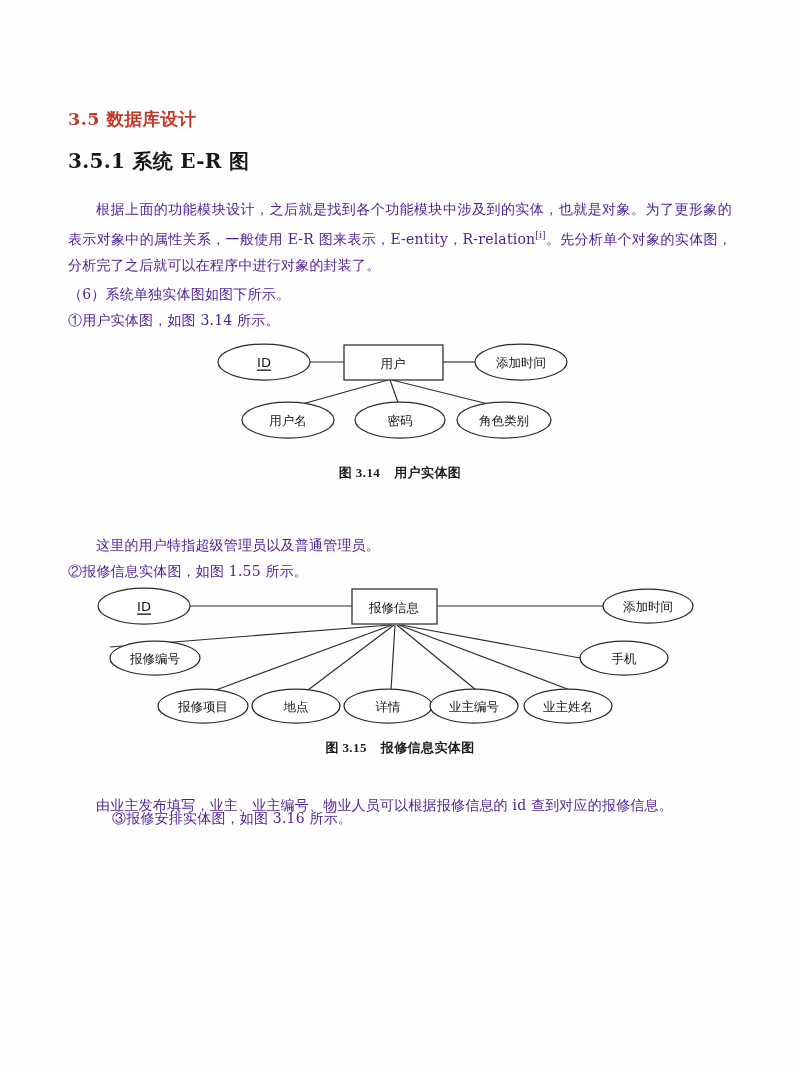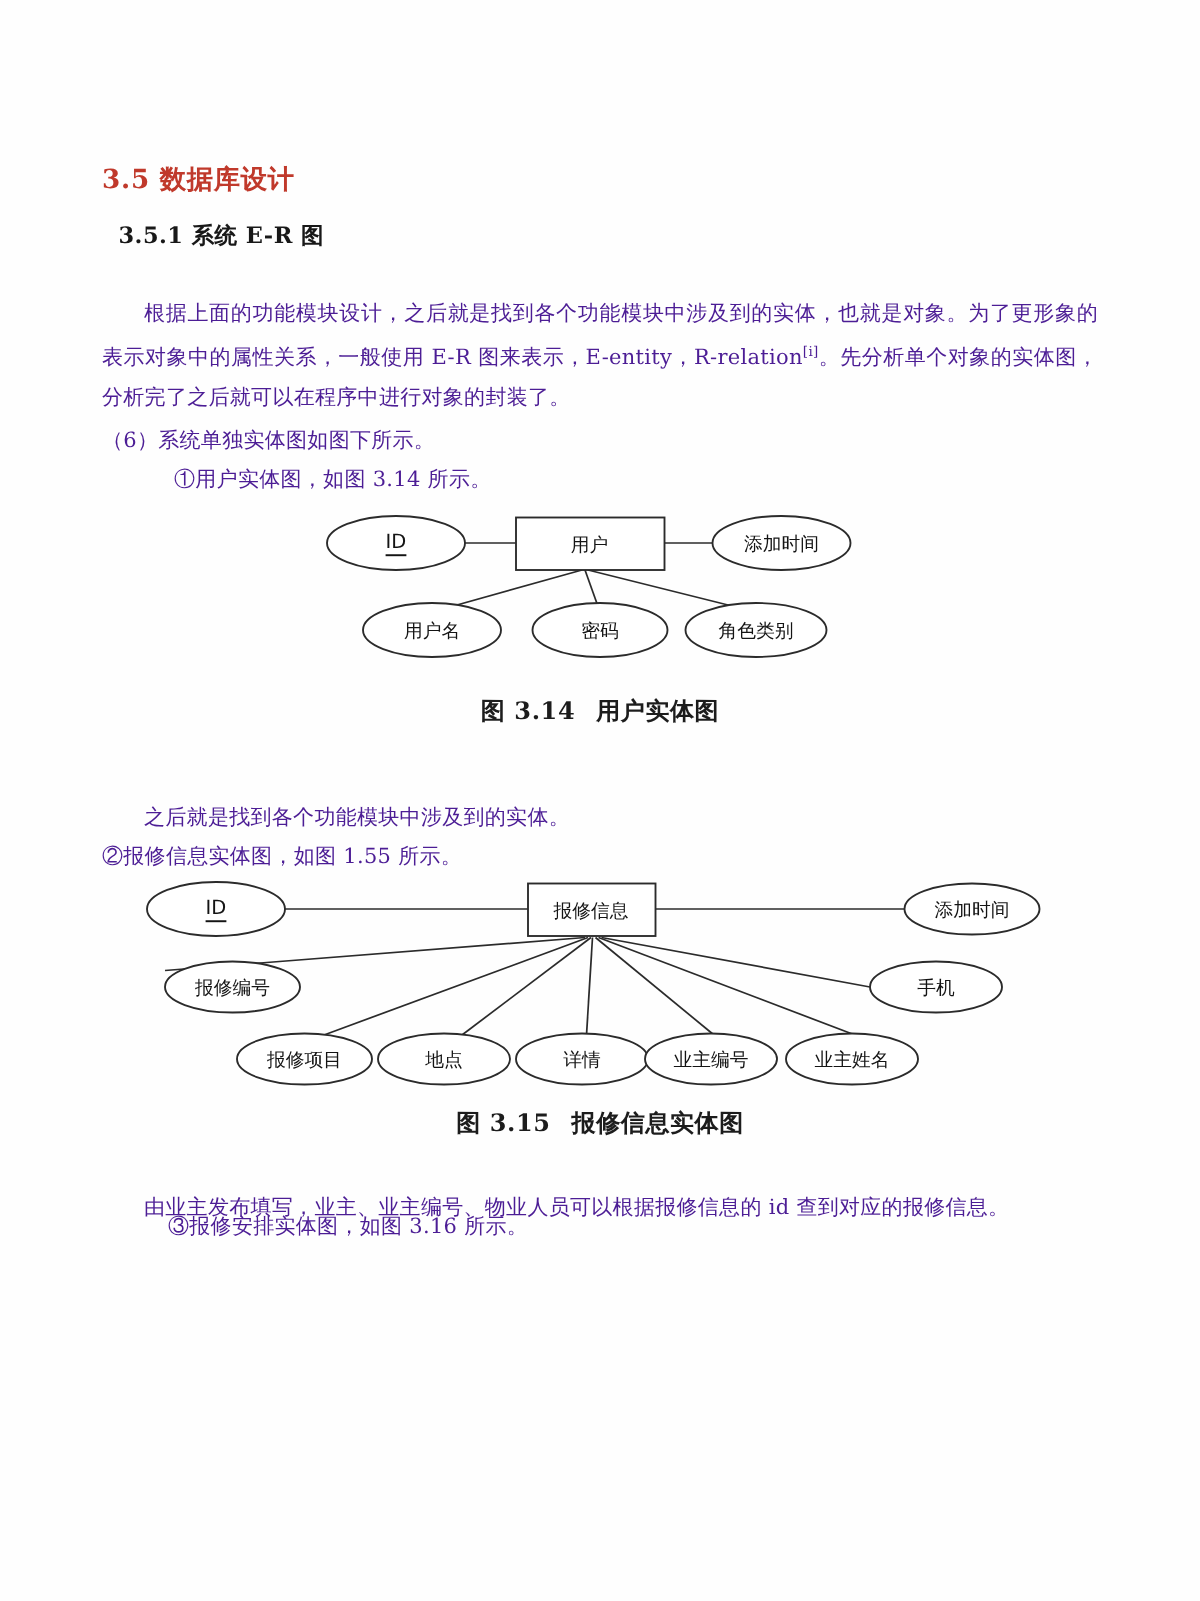--- a/index.html
+++ b/index.html
@@ -33,60 +33,61 @@
     left: 0;
     top: 107px;
     font-size: 17.5px;
     font-weight: bold;
     color: #c0392b;
     letter-spacing: 0.5px;
     text-align: right;
   }
   .h-sub {
     position: absolute;
-    left: 11px;
+    left: 0;
     top: 148px;
-    font-size: 15px;
+    font-size: 20px;
     font-weight: bold;
     color: #181818;
     letter-spacing: 0.3px;
   }
 
   
   .para {
     position: absolute;
     font-size: 14px;
     line-height: 26px;
     text-align: justify;
     text-justify: inter-ideograph;
     color: #4c1d95;
     letter-spacing: 0.2px;
   }
   .para.indent { text-indent: 2em; }
 
   .p-intro { left: 0; top: 182px; width: 664px; }
   .p-list1 { left: 0; top: 267px; width: 664px; }
-  .p-list2 { left: 0; top: 293px; width: 664px; margin-left: 48px; }
+  .p-list2 { left: 0; top: 293px; width: 664px; }
   .p-note1 { left: 0; top: 518px; width: 664px; }
   .p-list3 { left: 0; top: 544px; width: 664px; }
   .p-note2 { left: 0; top: 778px; width: 664px; }
   .p-list4 { left: 0; top: 791px; width: 664px; margin-left: 44px; }
 
   sup { font-size: 9px; vertical-align: super; }
 
   
   .caption {
     position: absolute;
     width: 664px;
     left: 0;
     text-align: center;
-    font-size: 16px;
+    font-size: 13px;
     font-weight: bold;
     color: #1c1c1c;
     letter-spacing: 0.4px;
+    font-family: Liberation Serif, serif;
   }
   .cap-314 { top: 464px; }
   .cap-315 { top: 739px; }
   .cap-gap { display: inline-block; width: 14px; }
 
   
   .er {
     position: absolute;
     left: 0;
   }
@@ -162,21 +163,21 @@
         <ellipse class="node-shape" cx="332" cy="90" rx="45" ry="18"></ellipse>
         <text class="node-label" x="332" y="90">密码</text>
 
         <ellipse class="node-shape" cx="436" cy="90" rx="47" ry="18"></ellipse>
         <text class="node-label" x="436" y="90">角色类别</text>
       </svg>
     </div>
 
     <div class="caption cap-314"><span>图 3.14</span><span class="cap-gap"></span><span>用户实体图</span></div>
 
-    <p class="para indent p-note1">之后就是找到各个功能模块中涉及到的实体。</p>
+    <p class="para indent p-note1">这里的用户特指超级管理员以及普通管理员。</p>
 
     <p class="para p-list3">②报修信息实体图，如图 1.55 所示。</p>
 
     <div class="er er-2">
       <svg width="664" height="152" viewBox="0 0 664 152" xmlns="http://www.w3.org/2000/svg">
 
         <line class="edge" x1="122" y1="28" x2="284" y2="28"></line>
 
         <line class="edge" x1="369" y1="28" x2="535" y2="28"></line>
 

